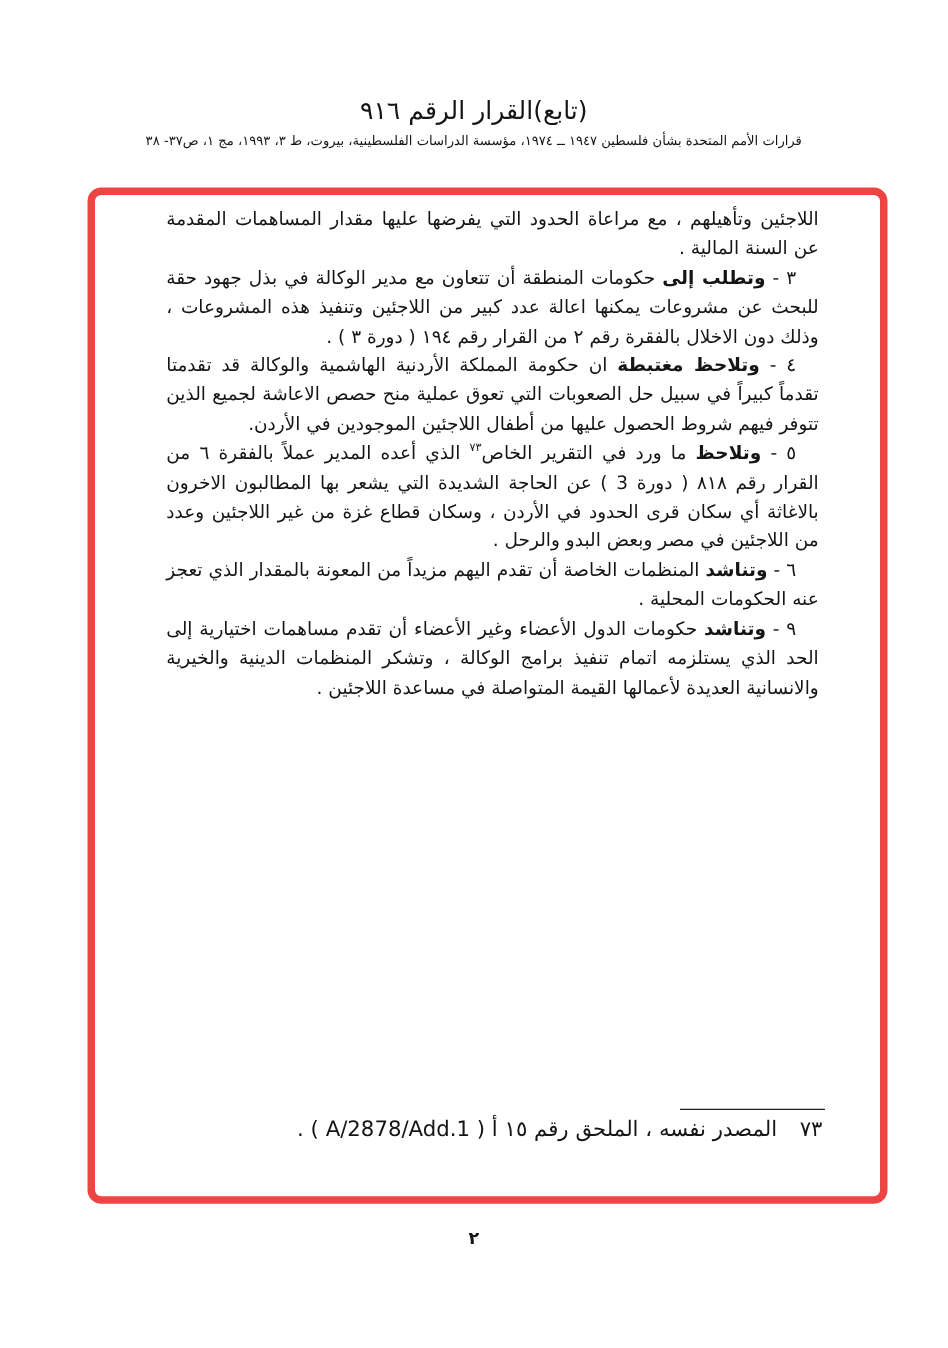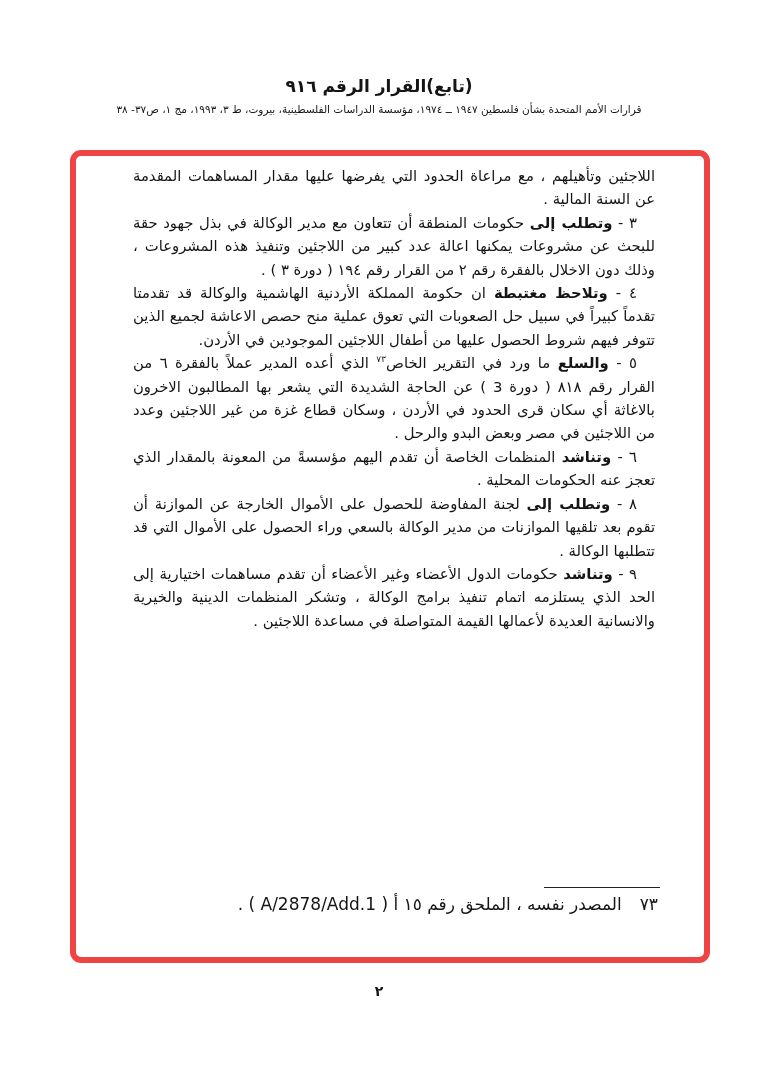--- a/index.html
+++ b/index.html
@@ -9,21 +9,21 @@
     position:relative;
     font-family:"DejaVu Sans", sans-serif;
     color:#151515;
     overflow:hidden;
   }
   .header {
     position:absolute; top:76px; left:0; width:758px;
     text-align:center; direction:rtl;
   }
   .doc-title {
-    font-size:17px; font-weight:bold; letter-spacing:0;
+    font-size:20px; font-weight:normal; letter-spacing:0;
   }
   .doc-subtitle {
     margin-top:7px;
     font-size:10.5px; font-weight:normal;
     white-space:nowrap;
   }
   .frame {
     position:absolute; left:70px; top:150px;
     width:640px; height:813px;
     border:6px solid #ef4444;
@@ -74,26 +74,25 @@
 <div class="frame">
   <div class="body-text">
 
     <p class="para cont"><span>اللاجئين وتأهيلهم ، مع مراعاة الحدود التي يفرضها عليها مقدار المساهمات المقدمة عن السنة المالية .</span></p>
 
 
     <p class="para"><span class="pnum">٣ - </span><b class="plead">وتطلب إلى</b><span> حكومات المنطقة أن تتعاون مع مدير الوكالة في بذل جهود حقة للبحث عن مشروعات يمكنها اعالة عدد كبير من اللاجئين وتنفيذ هذه المشروعات ، وذلك دون الاخلال بالفقرة رقم ٢ من القرار رقم ١٩٤ ( دورة ٣ ) .</span></p>
 
     <p class="para"><span class="pnum">٤ - </span><b class="plead">وتلاحظ مغتبطة</b><span> ان حكومة المملكة الأردنية الهاشمية والوكالة قد تقدمتا تقدماً كبيراً في سبيل حل الصعوبات التي تعوق عملية منح حصص الاعاشة لجميع الذين تتوفر فيهم شروط الحصول عليها من أطفال اللاجئين الموجودين في الأردن.</span></p>
 
-    <p class="para"><span class="pnum">٥ - </span><b class="plead">والسلع</b><span> ما ورد في التقرير الخاص</span><sup class="fn-ref">٧٣</sup><span> الذي أعده المدير عملاً بالفقرة ٦ من القرار رقم ٨١٨ ( دورة 3 ) عن الحاجة الشديدة التي يشعر بها المطالبون الاخرون بالاغاثة أي سكان قرى الحدود في الأردن ، وسكان قطاع غزة من غير اللاجئين وعدد من اللاجئين في مصر وبعض البدو والرحل .</span></p>
+    <p class="para"><span class="pnum">٥ - </span><b class="plead">وتلاحظ</b><span> ما ورد في التقرير الخاص</span><sup class="fn-ref">٧٣</sup><span> الذي أعده المدير عملاً بالفقرة ٦ من القرار رقم ٨١٨ ( دورة 3 ) عن الحاجة الشديدة التي يشعر بها المطالبون الاخرون بالاغاثة أي سكان قرى الحدود في الأردن ، وسكان قطاع غزة من غير اللاجئين وعدد من اللاجئين في مصر وبعض البدو والرحل .</span></p>
 
-    <p class="para"><span class="pnum">٦ - </span><b class="plead">وتناشد</b><span> المنظمات الخاصة أن تقدم اليهم مؤسسةً من المعونة بالمقدار الذي تعجز عنه الحكومات المحلية .</span></p>
+    <p class="para"><span class="pnum">٦ - </span><b class="plead">وتناشد</b><span> المنظمات الخاصة أن تقدم اليهم مزيداً من المعونة بالمقدار الذي تعجز عنه الحكومات المحلية .</span></p>
 
 
-    <p class="para"><span class="pnum">٨ - </span><b class="plead">وتطلب إلى</b><span> لجنة المفاوضة للحصول على الأموال الخارجة عن الموازنة أن تقوم بعد تلقيها الموازنات من مدير الوكالة بالسعي وراء الحصول على الأموال التي قد تتطلبها الوكالة .</span></p>
 
     <p class="para"><span class="pnum">٩ - </span><b class="plead">وتناشد</b><span> حكومات الدول الأعضاء وغير الأعضاء أن تقدم مساهمات اختيارية إلى الحد الذي يستلزمه اتمام تنفيذ برامج الوكالة ، وتشكر المنظمات الدينية والخيرية والانسانية العديدة لأعمالها القيمة المتواصلة في مساعدة اللاجئين .</span></p>
 
   </div>
 
   <div class="fn-rule"></div>
   <div class="footnote">
     <span class="fn-num">٧٣</span><span>المصدر نفسه ، الملحق رقم ١٥ أ ( A/2878/Add.1 ) .</span>
   </div>
 </div>

